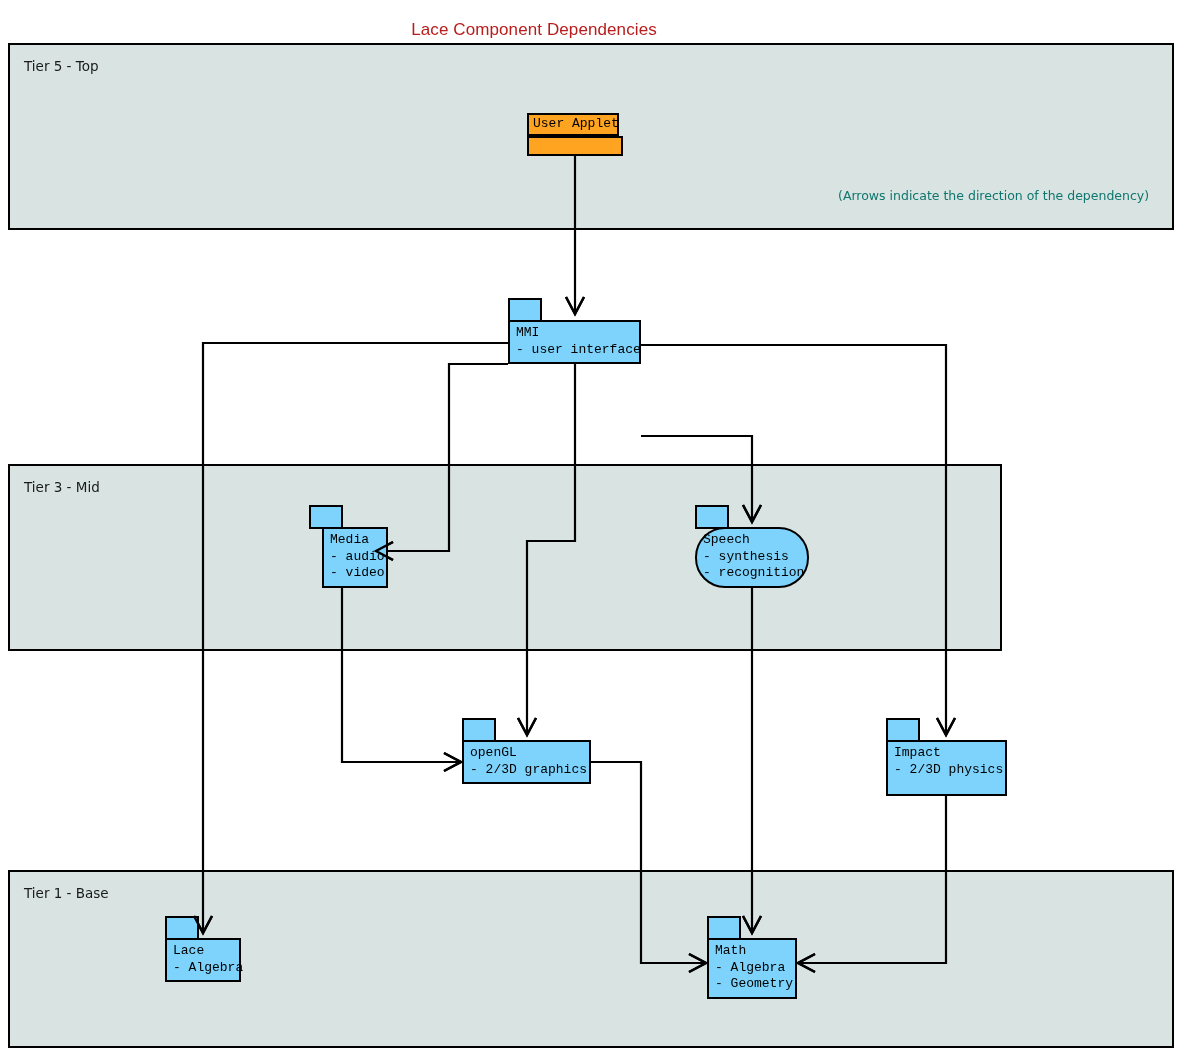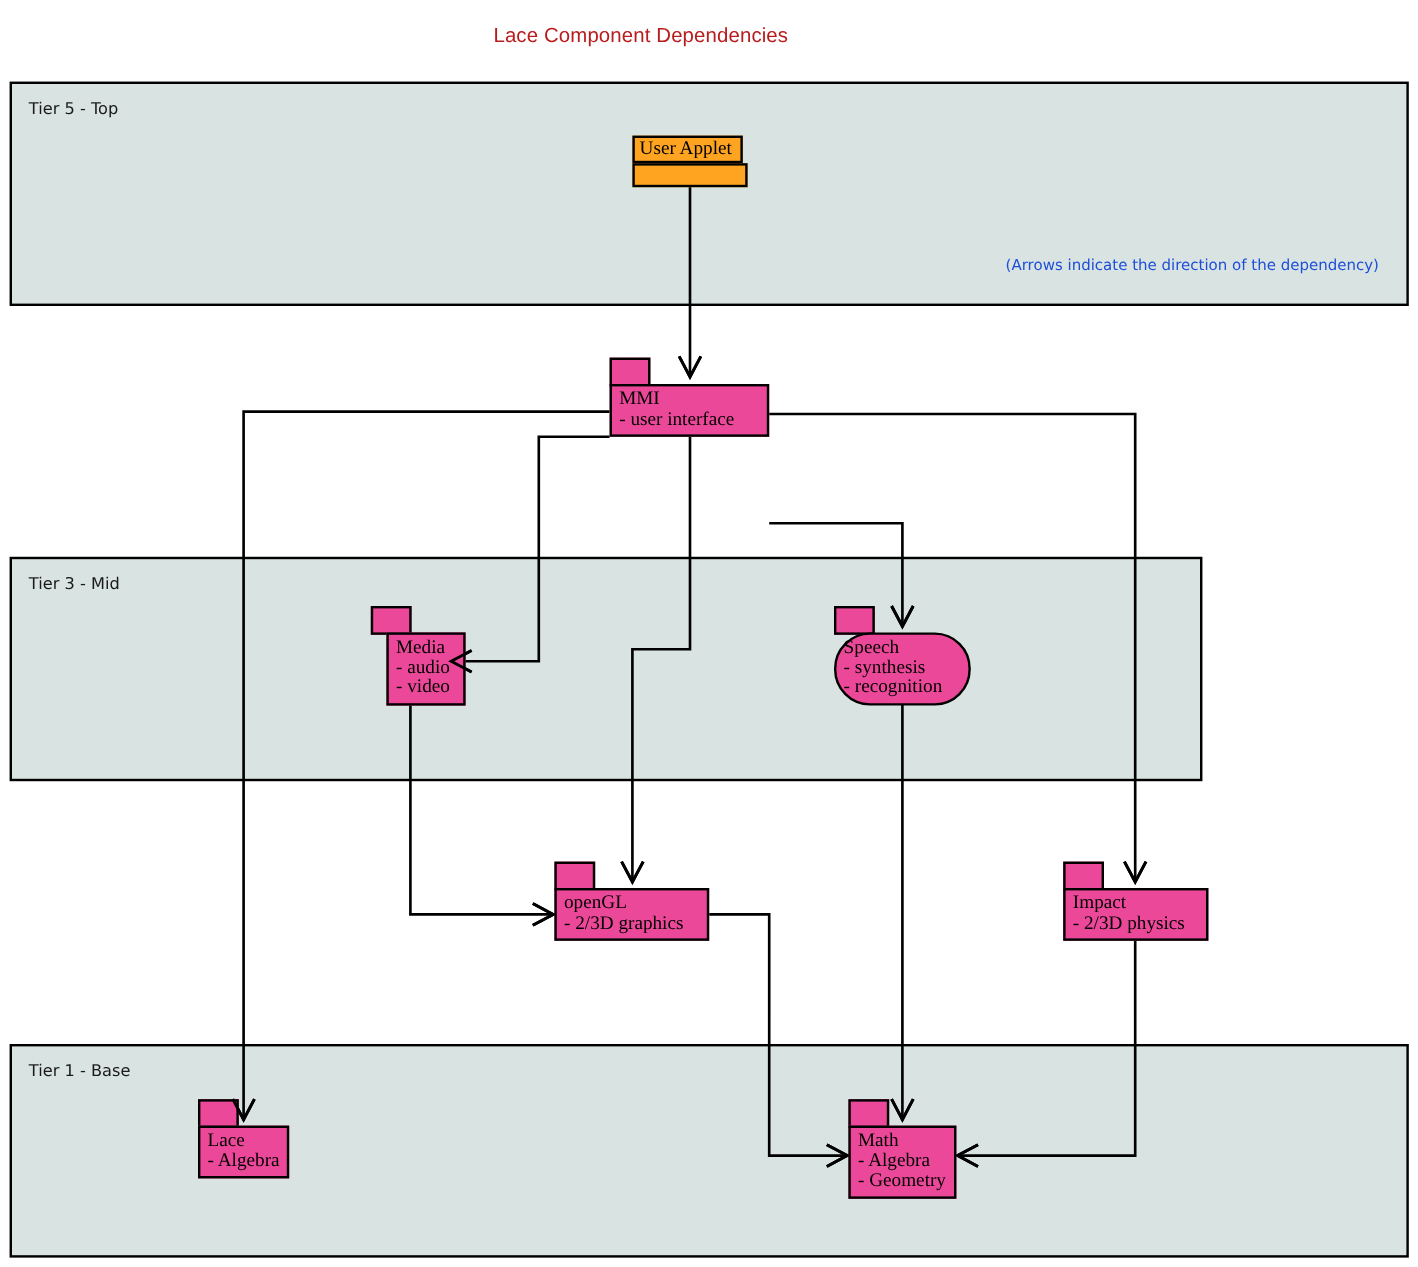--- a/index.html
+++ b/index.html
@@ -39,21 +39,21 @@
     left: 14px;
     top: 13px;
     font-size: 13.5px;
     color: #1a1a1a;
     font-family: "DejaVu Sans", sans-serif;
     white-space: nowrap;
   }
   .legend-note {
     position: absolute;
     font-size: 12.5px;
-    color: #1d4ed8;
+    color: #0f766e;
     font-family: "DejaVu Sans", sans-serif;
     white-space: nowrap;
   }
   
   .pkg {
     position: absolute;
   }
   .pkg-tab {
     position: absolute;
     left: 0;
@@ -62,49 +62,49 @@
     box-sizing: border-box;
   }
   .pkg-body {
     position: absolute;
     left: 0;
     border: 2px solid #000000;
     box-sizing: border-box;
     padding: 3px 5px 3px 6px;
   }
   .pkg-line {
-    font-family: Liberation Serif, serif;
-    font-size: 16px;
+    font-family: Liberation Mono, monospace;
+    font-size: 13px;
     line-height: 16.6px;
     color: #000000;
     white-space: pre;
   }
   
   .pkg.orange .pkg-tab, .pkg.orange .pkg-body { background: #ffa420; }
-  .pkg.green  .pkg-tab, .pkg.green  .pkg-body { background: #ec4899; }
+  .pkg.green  .pkg-tab, .pkg.green  .pkg-body { background: #7dd3fc; }
 
   
   #wires {
     position: absolute;
     left: 0; top: 0;
     width: 1182px;
     height: 1056px;
     pointer-events: none;
   }
   #wires path, #wires line { fill: none; stroke: #000000; stroke-width: 2.2; }
   #wires polyline.arrowhead { fill: none; stroke: #000000; stroke-width: 2.4; }
 </style>
 </head>
 <body>
 
 <div id="canvas">
 
   <div id="diagram-title">Lace Component Dependencies</div>
 
-  <div class="tier-band" style="left:8px;top:68px;width:1166px;height:187px;">
+  <div class="tier-band" style="left:8px;top:43px;width:1166px;height:187px;">
     <span class="tier-label">Tier 5 - Top</span>
     <span class="legend-note" style="left:828px;top:143px;">(Arrows indicate the direction of the dependency)</span>
   </div>
   <div class="tier-band" style="left:8px;top:464px;width:994px;height:187px;">
     <span class="tier-label">Tier 3 - Mid</span>
   </div>
   <div class="tier-band" style="left:8px;top:870px;width:1166px;height:178px;">
     <span class="tier-label">Tier 1 - Base</span>
   </div>
 
@@ -196,21 +196,21 @@
   <div class="pkg green" style="left:0;top:0;">
     <div class="pkg-tab" style="left:462px;top:718px;width:34px;height:24px;"></div>
     <div class="pkg-body" style="left:462px;top:740px;width:129px;height:44px;">
       <div class="pkg-line">openGL</div>
       <div class="pkg-line">- 2/3D graphics</div>
     </div>
   </div>
 
   <div class="pkg green" style="left:0;top:0;">
     <div class="pkg-tab" style="left:886px;top:718px;width:34px;height:24px;"></div>
-    <div class="pkg-body" style="left:886px;top:740px;width:121px;height:44px;">
+    <div class="pkg-body" style="left:886px;top:740px;width:121px;height:56px;">
       <div class="pkg-line">Impact</div>
       <div class="pkg-line">- 2/3D physics</div>
     </div>
   </div>
 
   <div class="pkg green" style="left:0;top:0;">
     <div class="pkg-tab" style="left:165px;top:916px;width:34px;height:24px;"></div>
     <div class="pkg-body" style="left:165px;top:938px;width:76px;height:44px;">
       <div class="pkg-line">Lace</div>
       <div class="pkg-line">- Algebra</div>

